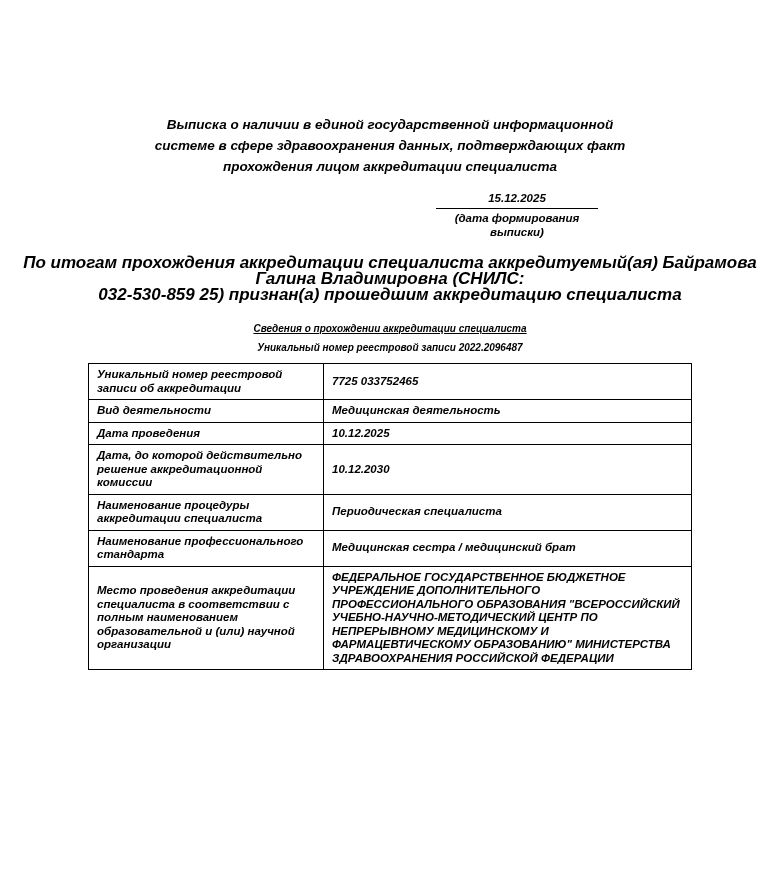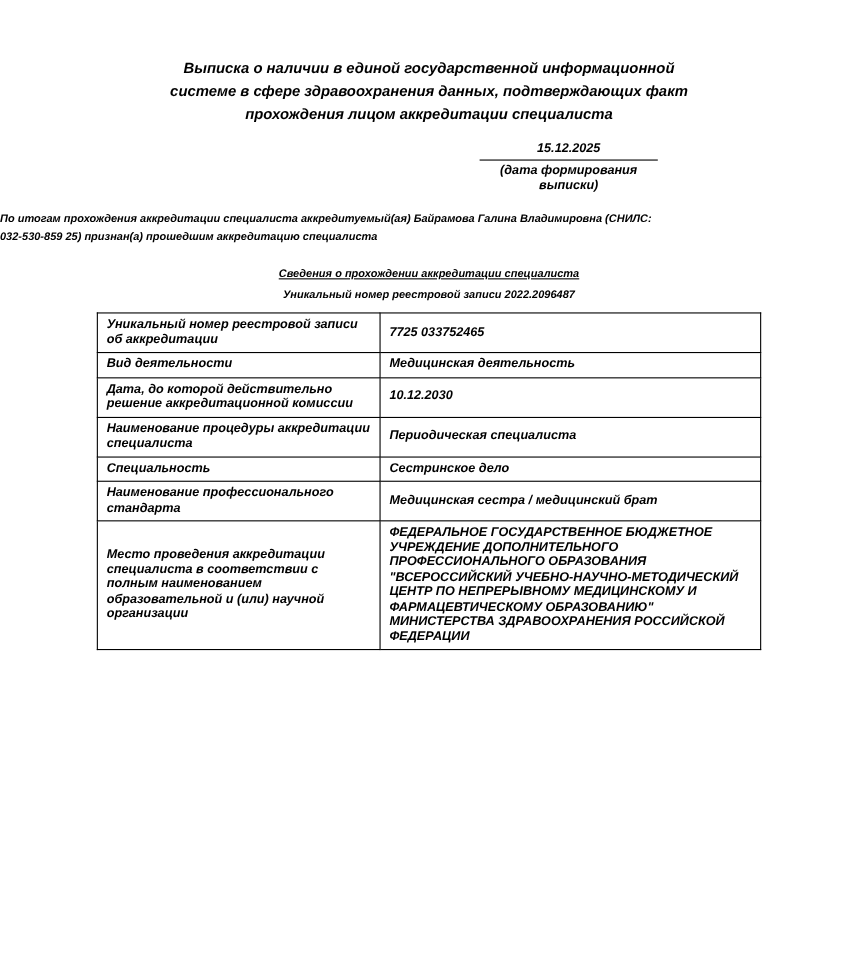--- a/index.html
+++ b/index.html
@@ -11,21 +11,21 @@
     color: #000000;
     font-family: "Liberation Sans", sans-serif;
     font-style: italic;
     font-weight: bold;
     overflow: hidden;
   }
   .page {
     position: relative;
     width: 780px;
     height: 890px;
-    padding-top: 51px;
+    padding-top: 114px;
   }
   .title {
     text-align: center;
     font-size: 13.5px;
     line-height: 21px;
   }
   .title .tline { display: block; }
   .date-block {
     margin-top: 14px;
     margin-left: 436px;
@@ -39,22 +39,22 @@
     padding-bottom: 3px;
     border-bottom: 1.5px solid #000;
     text-align: center;
   }
   .date-caption {
     display: block;
     padding-top: 2px;
   }
   .intro {
     margin-top: 16px;
-    text-align: left;
-    font-size: 10px;
+    text-align: center;
+    font-size: 17px;
     line-height: 16px;
   }
   .intro .iline { display: block; }
   .section-heading {
     margin-top: 20px;
     text-align: center;
     font-size: 10px;
     text-decoration: underline;
   }
   .registry {
@@ -69,21 +69,21 @@
     table-layout: fixed;
   }
   table.acc-table td {
     border: 1.5px solid #000;
     font-size: 11.5px;
     line-height: 13.5px;
     vertical-align: middle;
     padding: 4px 8px;
     word-wrap: break-word;
   }
-  td.label-cell { width: 257px; }
+  td.label-cell { width: 235px; }
   td.value-cell { padding-left: 12px; }
 </style>
 </head>
 <body>
 
 <div class="page">
 
   <div class="title">
     <span class="tline">Выписка о наличии в единой государственной информационной</span>
     <span class="tline">системе в сфере здравоохранения данных, подтверждающих факт</span>
@@ -108,30 +108,30 @@
     <tbody>
         <tr>
           <td class="label-cell">Уникальный номер реестровой записи об аккредитации</td>
           <td class="value-cell">7725 033752465</td>
         </tr>
         <tr>
           <td class="label-cell">Вид деятельности</td>
           <td class="value-cell">Медицинская деятельность</td>
         </tr>
         <tr>
+          <td class="label-cell">Дата проведения</td>
+          <td class="value-cell">10.12.2025</td>
+        </tr>
+        <tr>
           <td class="label-cell">Дата, до которой действительно решение аккредитационной комиссии</td>
           <td class="value-cell">10.12.2030</td>
         </tr>
         <tr>
           <td class="label-cell">Наименование процедуры аккредитации специалиста</td>
           <td class="value-cell">Периодическая специалиста</td>
-        </tr>
-        <tr>
-          <td class="label-cell">Специальность</td>
-          <td class="value-cell">Сестринское дело</td>
         </tr>
         <tr>
           <td class="label-cell">Наименование профессионального стандарта</td>
           <td class="value-cell">Медицинская сестра / медицинский брат</td>
         </tr>
         <tr>
           <td class="label-cell">Место проведения аккредитации специалиста в соответствии с полным наименованием образовательной и (или) научной организации</td>
           <td class="value-cell">ФЕДЕРАЛЬНОЕ ГОСУДАРСТВЕННОЕ БЮДЖЕТНОЕ УЧРЕЖДЕНИЕ ДОПОЛНИТЕЛЬНОГО ПРОФЕССИОНАЛЬНОГО ОБРАЗОВАНИЯ "ВСЕРОССИЙСКИЙ УЧЕБНО-НАУЧНО-МЕТОДИЧЕСКИЙ ЦЕНТР ПО НЕПРЕРЫВНОМУ МЕДИЦИНСКОМУ И ФАРМАЦЕВТИЧЕСКОМУ ОБРАЗОВАНИЮ" МИНИСТЕРСТВА ЗДРАВООХРАНЕНИЯ РОССИЙСКОЙ ФЕДЕРАЦИИ</td>
         </tr>
       </tbody>

